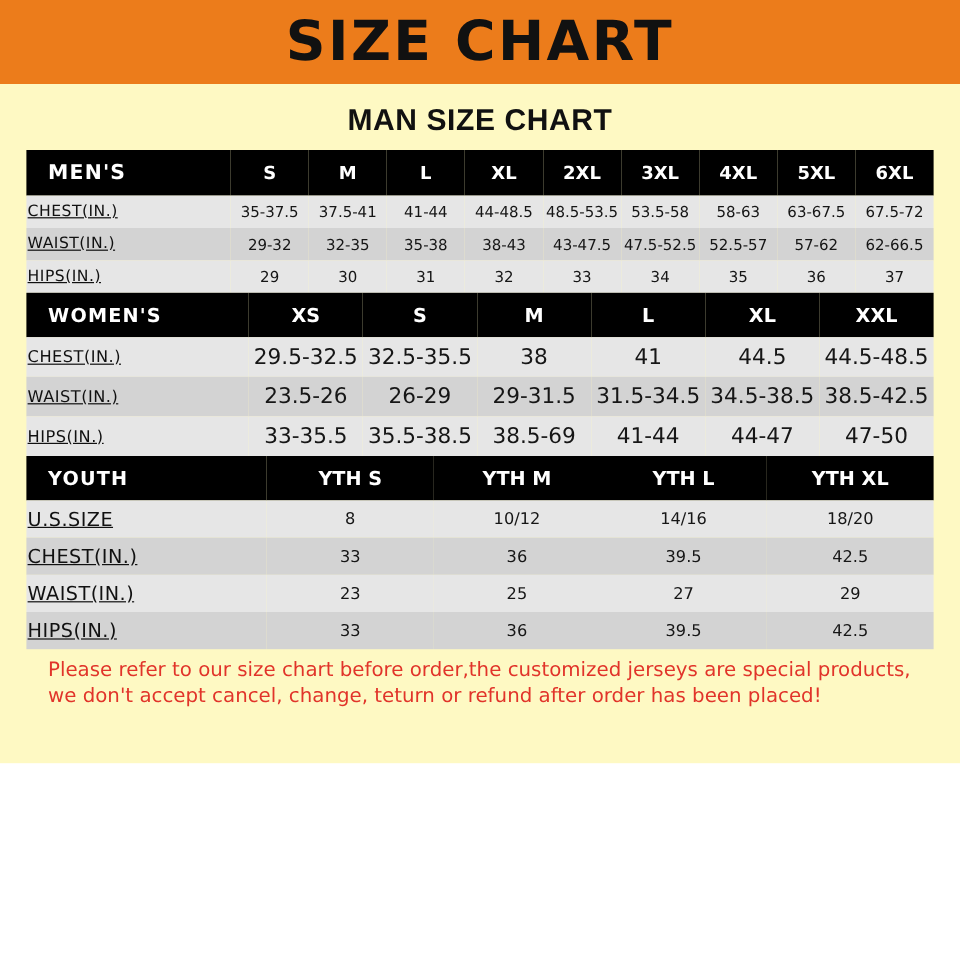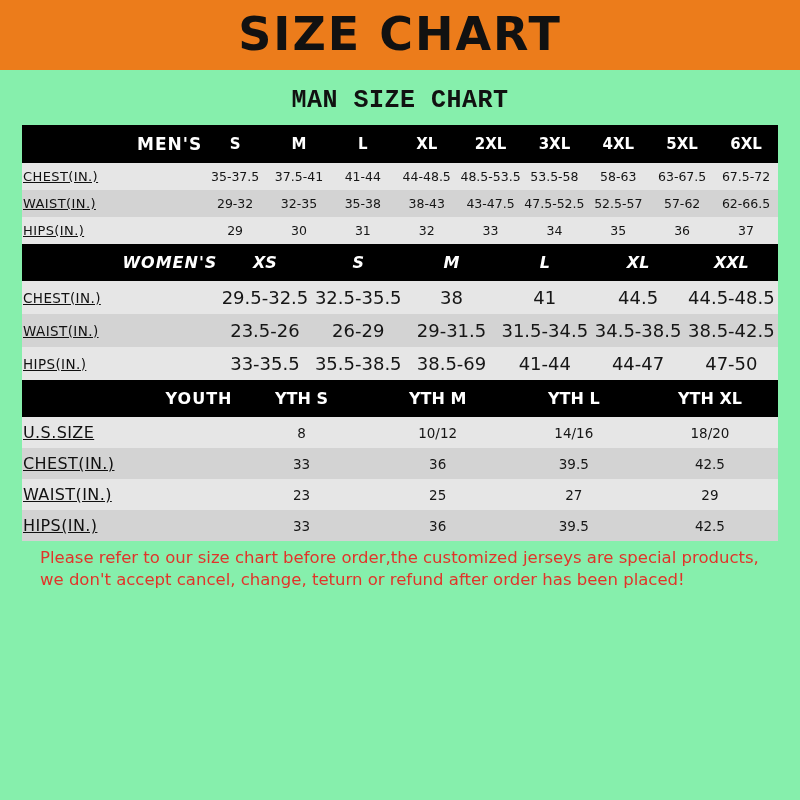--- a/index.html
+++ b/index.html
@@ -8,23 +8,23 @@
   }
   body {
     width: 800px;
     height: 800px;
     background: #ffffff;
     font-family: "DejaVu Sans", sans-serif;
     overflow: hidden;
   }
   .page {
     width: 800px;
-    height: 800px;
+    height: 636px;
     position: relative;
-    background: #86efac;
+    background: #fef9c3;
     box-sizing: border-box;
   }
   
   .header-band {
     height: 70px;
     background: #ec7c1b;
     display: flex;
     align-items: center;
     justify-content: center;
   }
@@ -37,21 +37,21 @@
     line-height: 1;
     margin: 0;
     padding-bottom: 2px;
   }
   .content {
     padding: 0 22px;
     box-sizing: border-box;
   }
   .section-title {
     text-align: center;
-    font-family: Liberation Mono, monospace;
+    font-family: Liberation Sans, sans-serif;
     font-weight: bold;
     font-size: 25px;
     color: #111111;
     letter-spacing: 0.5px;
   }
   .t-man { margin-top: 16px; margin-bottom: 10px; }
   .t-women { margin-top: 18px; margin-bottom: 10px; }
   .t-youth { margin-top: 22px; margin-bottom: 10px; }
 
   table.size-table {
@@ -68,42 +68,42 @@
     font-family: "DejaVu Sans", sans-serif;
   }
   table.size-table thead th {
     background: #000000;
     color: #ffffff;
     font-weight: bold;
     font-size: 15px;
     padding: 9px 1px;
   }
   table.size-table thead th.row-label-head {
-    text-align: right;
-    padding-left: 29px;
+    text-align: left;
+    padding-left: 18px;
     font-size: 17px;
     letter-spacing: 1px;
   }
   table.size-table tbody tr.alt-a { background: #e6e6e6; }
   table.size-table tbody tr.alt-b { background: #d3d3d3; }
   table.size-table tbody td.row-label {
     text-align: left;
     padding-right: 14px;
     font-size: 13px;
     color: #111111;
     letter-spacing: 0.4px;
     text-decoration: underline;
   }
   
   #youth-table th, #youth-table td { font-size: 13.5px; }
   #youth-table thead th { font-size: 16px; }
   #youth-table tbody td.row-label { font-size: 16px; }
 
   #women-table th, #women-table td { font-size: 18px; }
-  #women-table thead th { font-size: 16px; font-style: italic; }
+  #women-table thead th { font-size: 16px; }
   #women-table tbody td.row-label { font-size: 13.5px; }
 
   .footer-note {
     margin-top: 6px;
     padding: 0 18px;
     color: #e1342a;
     font-size: 16.5px;
     line-height: 1.35;
     font-family: "DejaVu Sans", sans-serif;
     text-align: left;

